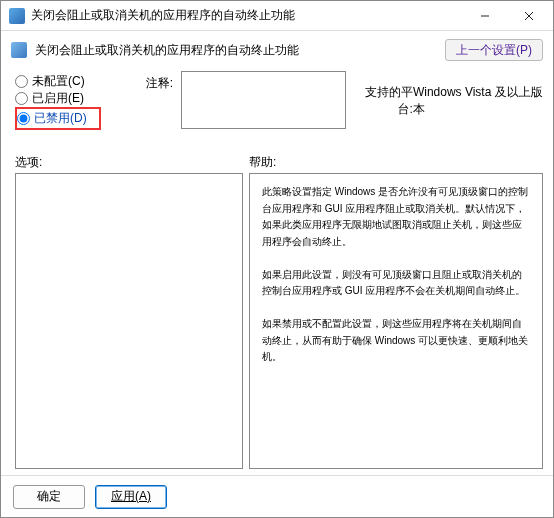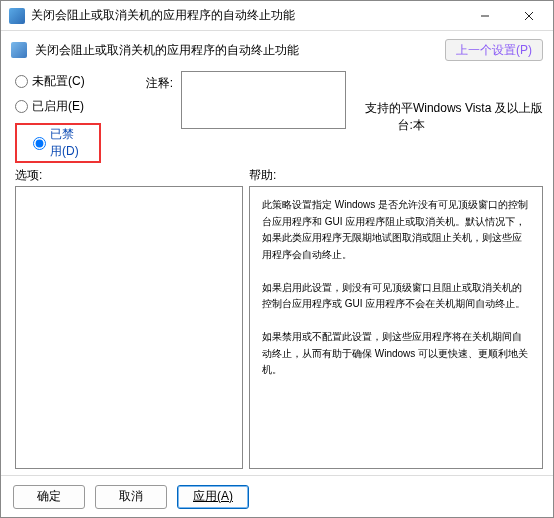--- a/index.html
+++ b/index.html
@@ -5,35 +5,35 @@
 * { box-sizing: border-box; margin: 0; padding: 0; font-family: "Microsoft YaHei", "Segoe UI", sans-serif; font-size: 12px; }
 body { width: 554px; height: 518px; background: #fff; border: 1px solid #888; display: flex; flex-direction: column; }
 .titlebar { height: 30px; display: flex; align-items: center; padding: 0 2px 0 8px; border-bottom: 1px solid #ddd; }
 .titlebar .icon { width: 16px; height: 16px; background: linear-gradient(135deg,#5aa9e6,#2d6cb5); border-radius: 2px; margin-right: 6px; }
 .titlebar .title { flex: 1; font-size: 12px; }
 .titlebar .winbtn { width: 44px; height: 28px; display: flex; align-items: center; justify-content: center; cursor: pointer; }
 .titlebar .winbtn svg { width: 10px; height: 10px; stroke: #222; stroke-width: 1; fill: none; }
 .header-row { display: flex; align-items: center; padding: 8px 10px 10px 10px; gap: 8px; }
 .header-row .icon { width: 16px; height: 16px; background: linear-gradient(135deg,#7ab9ec,#3b79c0); border-radius: 2px; flex-shrink:0;}
 .header-row .desc { flex: 1; font-size: 12px; }
-.nav-btn { height: 22px; padding: 0 10px; border: 1px solid #bbb; background: #f3f3f3; color: #8b5cf6; border-radius: 3px; font-size: 12px; }
+.nav-btn { height: 22px; padding: 0 10px; border: 1px solid #bbb; background: #f3f3f3; color: #4c1d95; border-radius: 3px; font-size: 12px; }
 .content { flex: 1; display: flex; flex-direction: column; padding: 0 10px 6px 14px; overflow:hidden;}
 .upper { display: flex; gap: 18px; }
-.radio-col { width: 86px; padding-top: 2px; display: flex; flex-direction: column; gap: 8px; }
+.radio-col { width: 86px; padding-top: 2px; display: flex; flex-direction: column; }
 .radio-item { display: flex; align-items: center; gap: 4px; cursor: pointer; font-size: 12px; }
 .radio-item input { margin: 0; }
-.radio-item.sel { border: 2px solid #e33; padding: 1px 16px; color: #0a49b3; }
+.radio-item.sel { border: 2px solid #e33; padding: 1px 0; color: #0a49b3; }
 .radio-item.sel span { font-weight: 400; }
 .right-col { flex: 1; display: flex; flex-direction: row; gap: 10px; }
 .field-row { display: flex; gap: 8px; }
 .field-row label { width: 54px; padding-top: 4px; text-align: right; }
 .textarea { flex: 1; height: 58px; border: 1px solid #888; background: #fff; resize: none; padding: 2px 4px; font-family: inherit; }
 .platform-row { display: flex; gap: 0; align-items: center; }
 .platform-row label { width: 62px; text-align: right; }
-.section-labels { display: flex; margin-top: 4px; }
+.section-labels { display: flex; margin-top: 24px; }
 .section-labels .opt { width: 234px; }
 .panes { flex: 1; display: flex; gap: 6px; margin-top: 2px; min-height: 0; }
 .pane { border: 1px solid #888; background: #fff; overflow: hidden; }
 .pane.left { width: 228px; }
 .pane.right { flex: 1; padding: 10px 12px; font-size: 10px; line-height: 1.65; overflow-y: auto; white-space: pre-line; }
 .footer { height: 42px; display: flex; align-items: center; justify-content: flex-start; gap: 10px; padding: 0 12px; border-top: 1px solid #ddd; }
 .btn { min-width: 72px; height: 24px; border: 1px solid #999; background: #fdfdfd; border-radius: 3px; cursor: pointer; font-size: 12px; }
 .btn.accent { border: 1px solid #0067c0; box-shadow: inset 0 0 0 1px #79b7f0; text-decoration: underline; }
 </style>
 </head>
@@ -99,15 +99,14 @@
     <div class="pane right">此策略设置指定 Windows 是否允许没有可见顶级窗口的控制台应用程序和 GUI 应用程序阻止或取消关机。默认情况下，如果此类应用程序无限期地试图取消或阻止关机，则这些应用程序会自动终止。
 
 如果启用此设置，则没有可见顶级窗口且阻止或取消关机的控制台应用程序或 GUI 应用程序不会在关机期间自动终止。
 
 如果禁用或不配置此设置，则这些应用程序将在关机期间自动终止，从而有助于确保 Windows 可以更快速、更顺利地关机。</div>
   </div>
 </div>
 
 <div class="footer">
   <button class="btn">确定</button>
-  <button class="btn">取消</button>
   <button class="btn accent">应用(A)</button>
 </div>
 
 </body></html>

